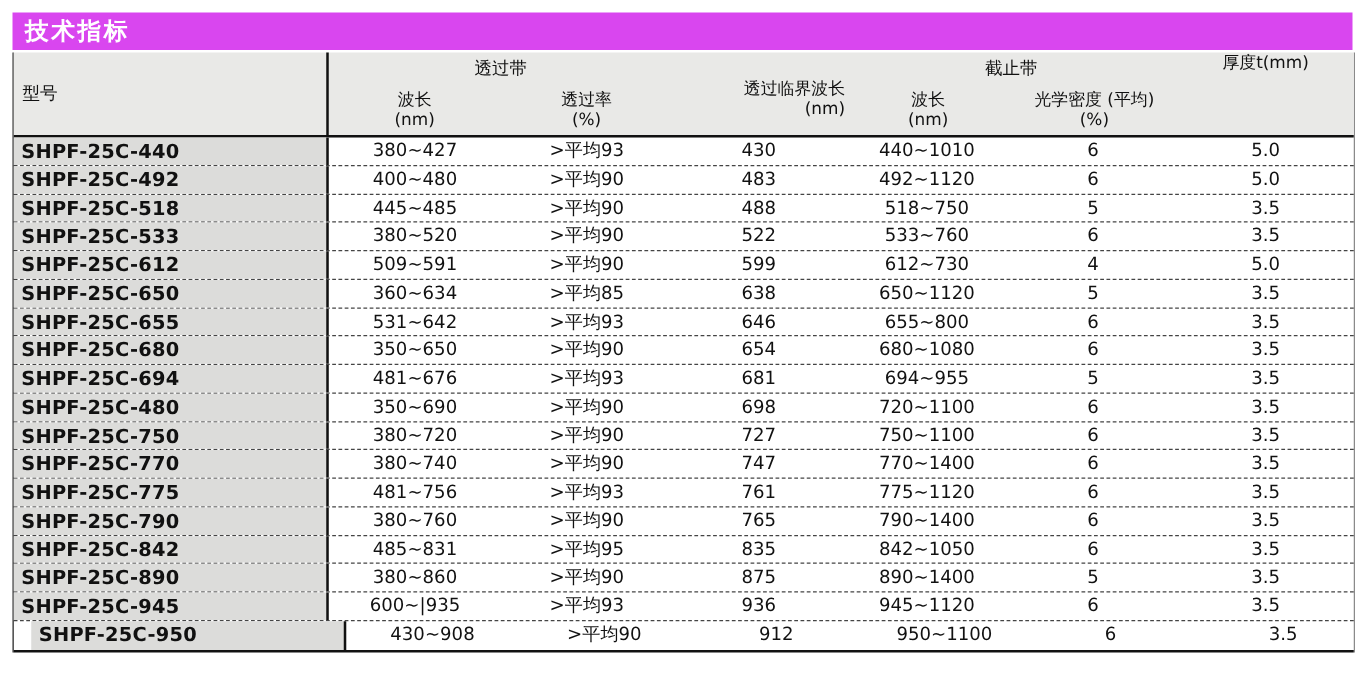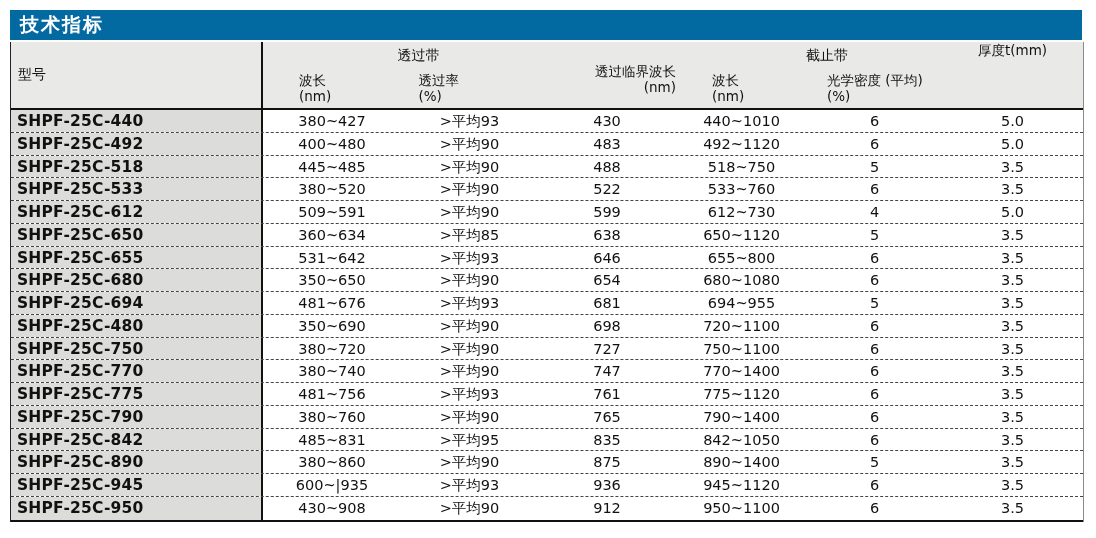--- a/index.html
+++ b/index.html
@@ -7,21 +7,21 @@
     position:relative;
     width:1096px;height:538px;
     background:#ffffff;
     font-family:"DejaVu Sans","Liberation Sans",sans-serif;
     color:#111;
     box-sizing:border-box;
     padding:10px 14px 0 10px;
   }
   .titlebar{
     width:1072px;height:30px;
-    background:#0369a1;
+    background:#d946ef;
     color:#ffffff;
     display:flex;align-items:center;
     padding-left:10px;
     box-sizing:border-box;
     font-size:19px;font-weight:bold;letter-spacing:2px;
   }
   .spec-table{
     margin-top:2px;
     width:1072px;
     border-left:1px solid #222;
@@ -36,42 +36,42 @@
     background:#e9e9e7;
     border-bottom:2px solid #111;
     font-size:14px;
   }
   .h-model{
     display:flex;align-items:center;
     padding-left:7px;
     border-right:2px solid #111;
     box-sizing:border-box;
   }
-  .h-group{display:flex;flex-direction:column;padding-left:36px;}
+  .h-group{display:flex;flex-direction:column;}
   .h-gtitle{text-align:center;padding-top:5px;line-height:17px;}
   .h-subs{flex:1;display:grid;grid-template-columns:1fr 1fr;align-items:end;}
-  .h-sub{padding-bottom:4px;line-height:16px;font-size:13.5px;}
+  .h-sub{text-align:center;padding-bottom:4px;line-height:16px;font-size:13.5px;}
   .h-cuton{
     display:flex;flex-direction:column;justify-content:center;
     text-align:right;line-height:16px;font-size:13.5px;padding-top:8px;
   }
   .h-thick{
     display:flex;flex-direction:row;justify-content:center;
     text-align:center;line-height:16px;font-size:13.5px;
   }
   
   .tbody{border-bottom:2px solid #111;}
   .trow{
     display:grid;
     grid-template-columns:252px 138px 137px 138px 131px 135px 141px;
     height:22.75px;
     border-bottom:1px dashed #444;
     box-sizing:border-box;
   }
-  .trow:last-child{border-bottom:none;}
+  .trow:last-child{border-bottom:none;margin-left:14px;}
   .cell{
     font-size:14.5px;
     line-height:22px;
     text-align:center;
     overflow:hidden;white-space:nowrap;
   }
   .c-model{
     background:#dcdcda;
     font-weight:bold;
     font-size:15.5px;

